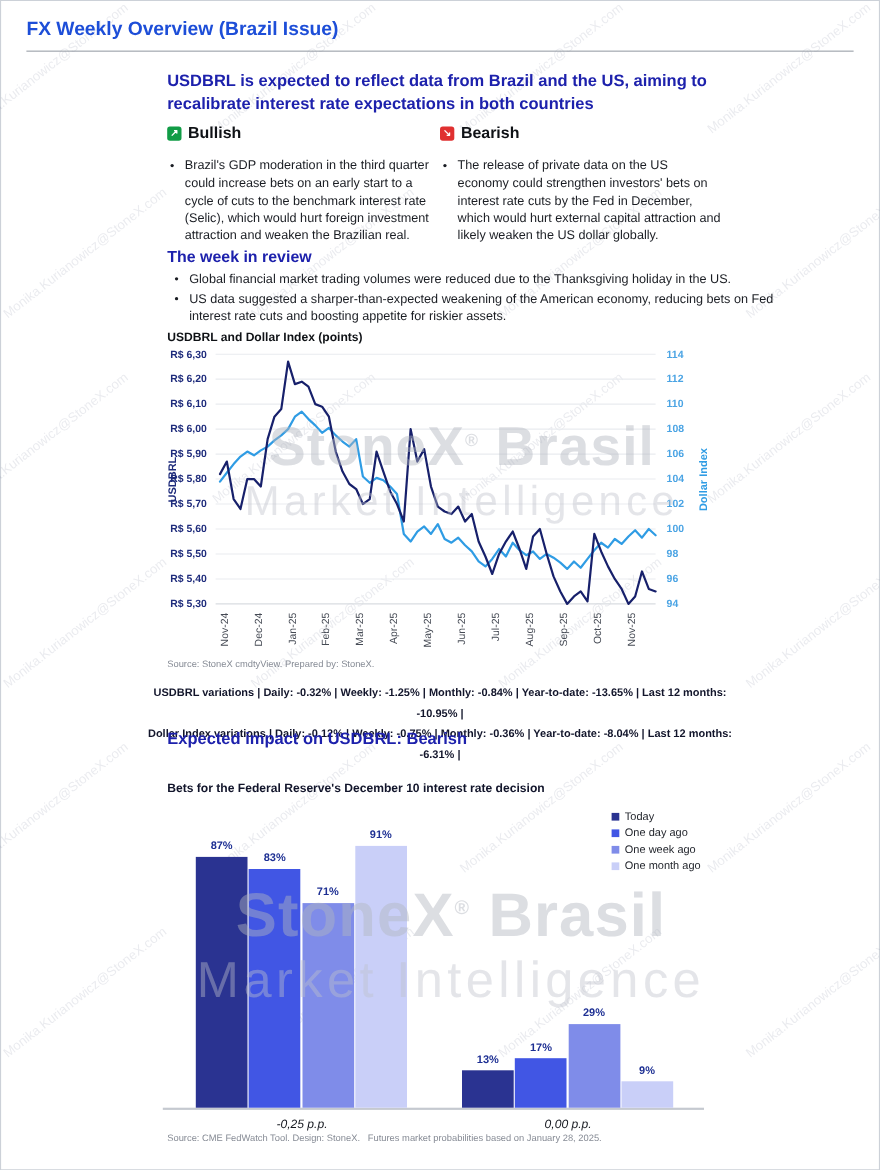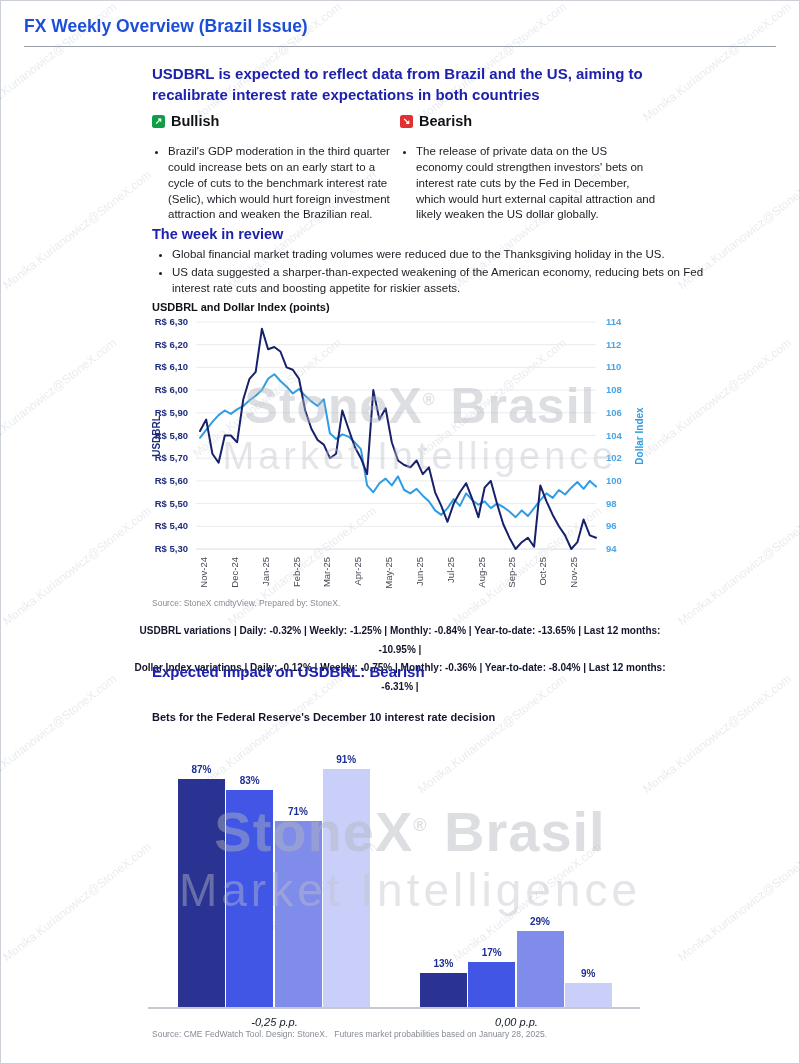--- a/index.html
+++ b/index.html
@@ -193,20 +193,38 @@
   <div class="variations">
     <div>USDBRL variations | Daily: -0.32% | Weekly: -1.25% | Monthly: -0.84% | Year-to-date: -13.65% | Last 12 months: -10.95% |</div>
     <div>Dollar Index variations | Daily: -0.12% | Weekly: -0.75% | Monthly: -0.36% | Year-to-date: -8.04% | Last 12 months: -6.31% |</div>
   </div>
 
   <div class="ke-title">
     <div>Expected impact on USDBRL: Bearish</div>
   </div>
   <div class="bets-subtitle">Bets for the Federal Reserve's December 10 interest rate decision</div>
 
+  <div class="legend" id="legend">
+      <div class="legend-row">
+        <span class="legend-swatch" style="background: rgb(42, 51, 145);"></span>
+        <span class="legend-label">Today</span>
+      </div>
+      <div class="legend-row">
+        <span class="legend-swatch" style="background: rgb(65, 86, 228);"></span>
+        <span class="legend-label">One day ago</span>
+      </div>
+      <div class="legend-row">
+        <span class="legend-swatch" style="background: rgb(127, 140, 233);"></span>
+        <span class="legend-label">One week ago</span>
+      </div>
+      <div class="legend-row">
+        <span class="legend-swatch" style="background: rgb(201, 207, 248);"></span>
+        <span class="legend-label">One month ago</span>
+      </div>
+    </div>
 
   <div id="bar-chart">
       <div class="bc-baseline"></div>
       <div class="bc-bar" style="left: 38px; top: 39.06px; width: 47px; height: 227.94px; background: rgb(42, 51, 145);"></div>
       <div class="bc-val" style="left: 38px; top: 24.06px;">87%</div>
       <div class="bc-bar" style="left: 86.25px; top: 49.54px; width: 47px; height: 217.46px; background: rgb(65, 86, 228);"></div>
       <div class="bc-val" style="left: 86.25px; top: 34.54px;">83%</div>
       <div class="bc-bar" style="left: 134.5px; top: 80.98px; width: 47px; height: 186.02px; background: rgb(127, 140, 233);"></div>
       <div class="bc-val" style="left: 134.5px; top: 65.98px;">71%</div>
       <div class="bc-bar" style="left: 182.75px; top: 28.58px; width: 47px; height: 238.42px; background: rgb(201, 207, 248);"></div>

